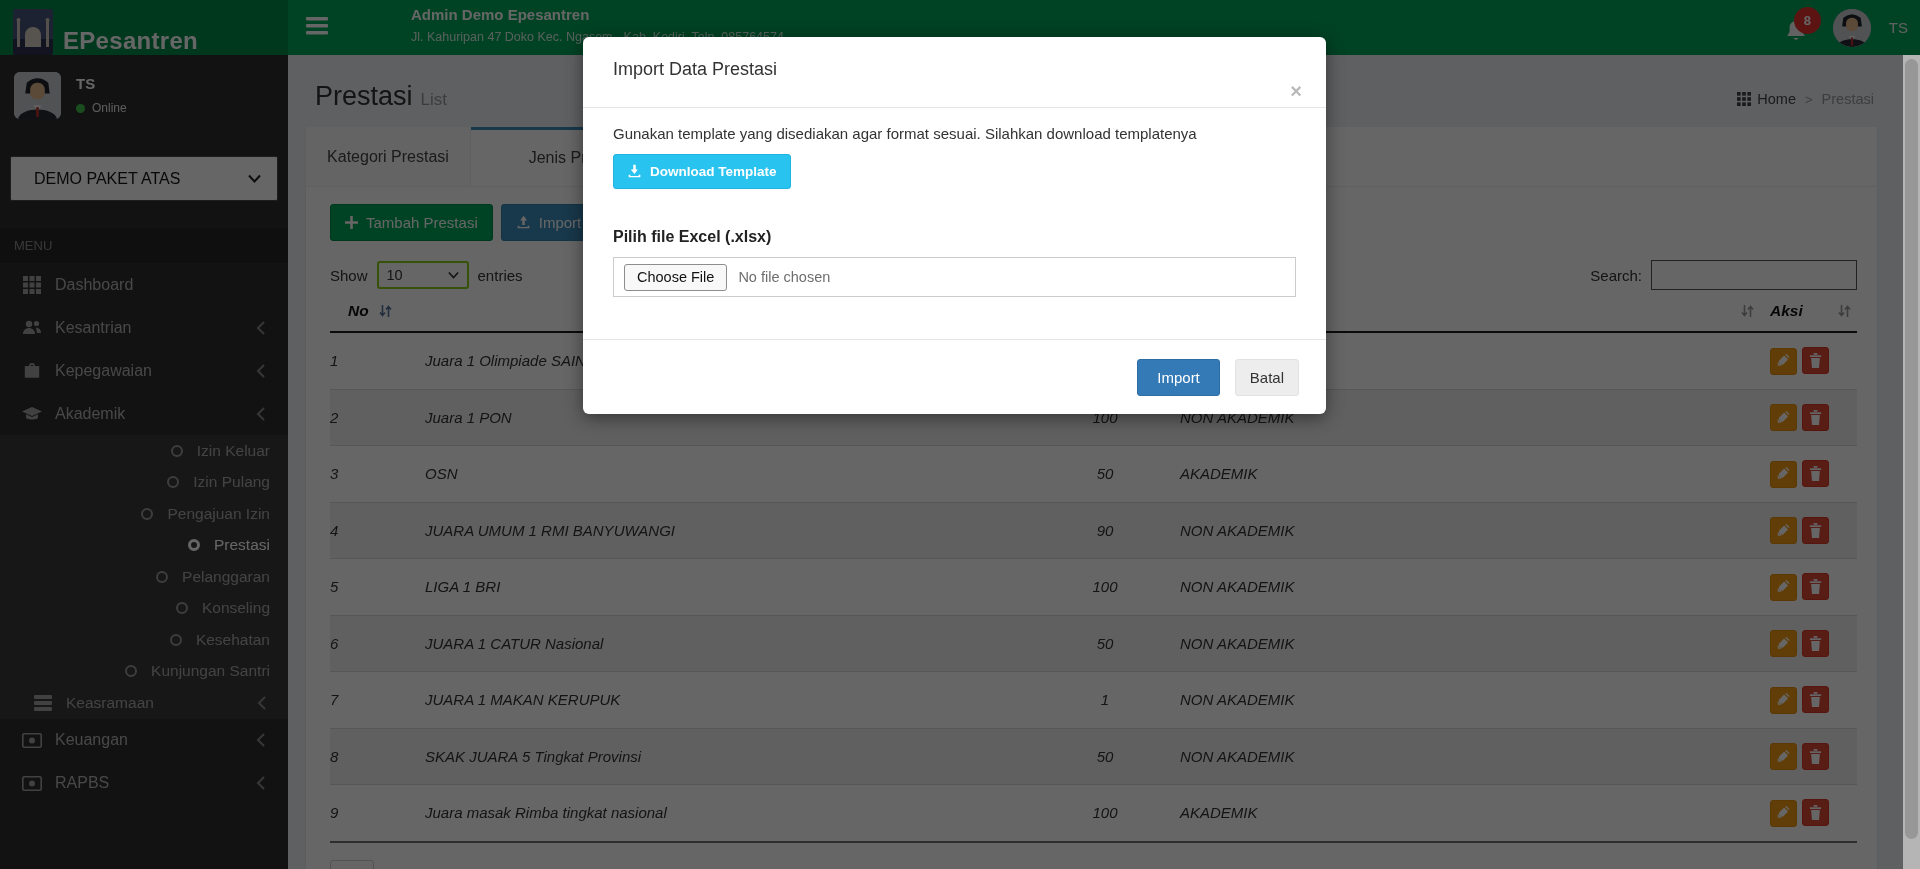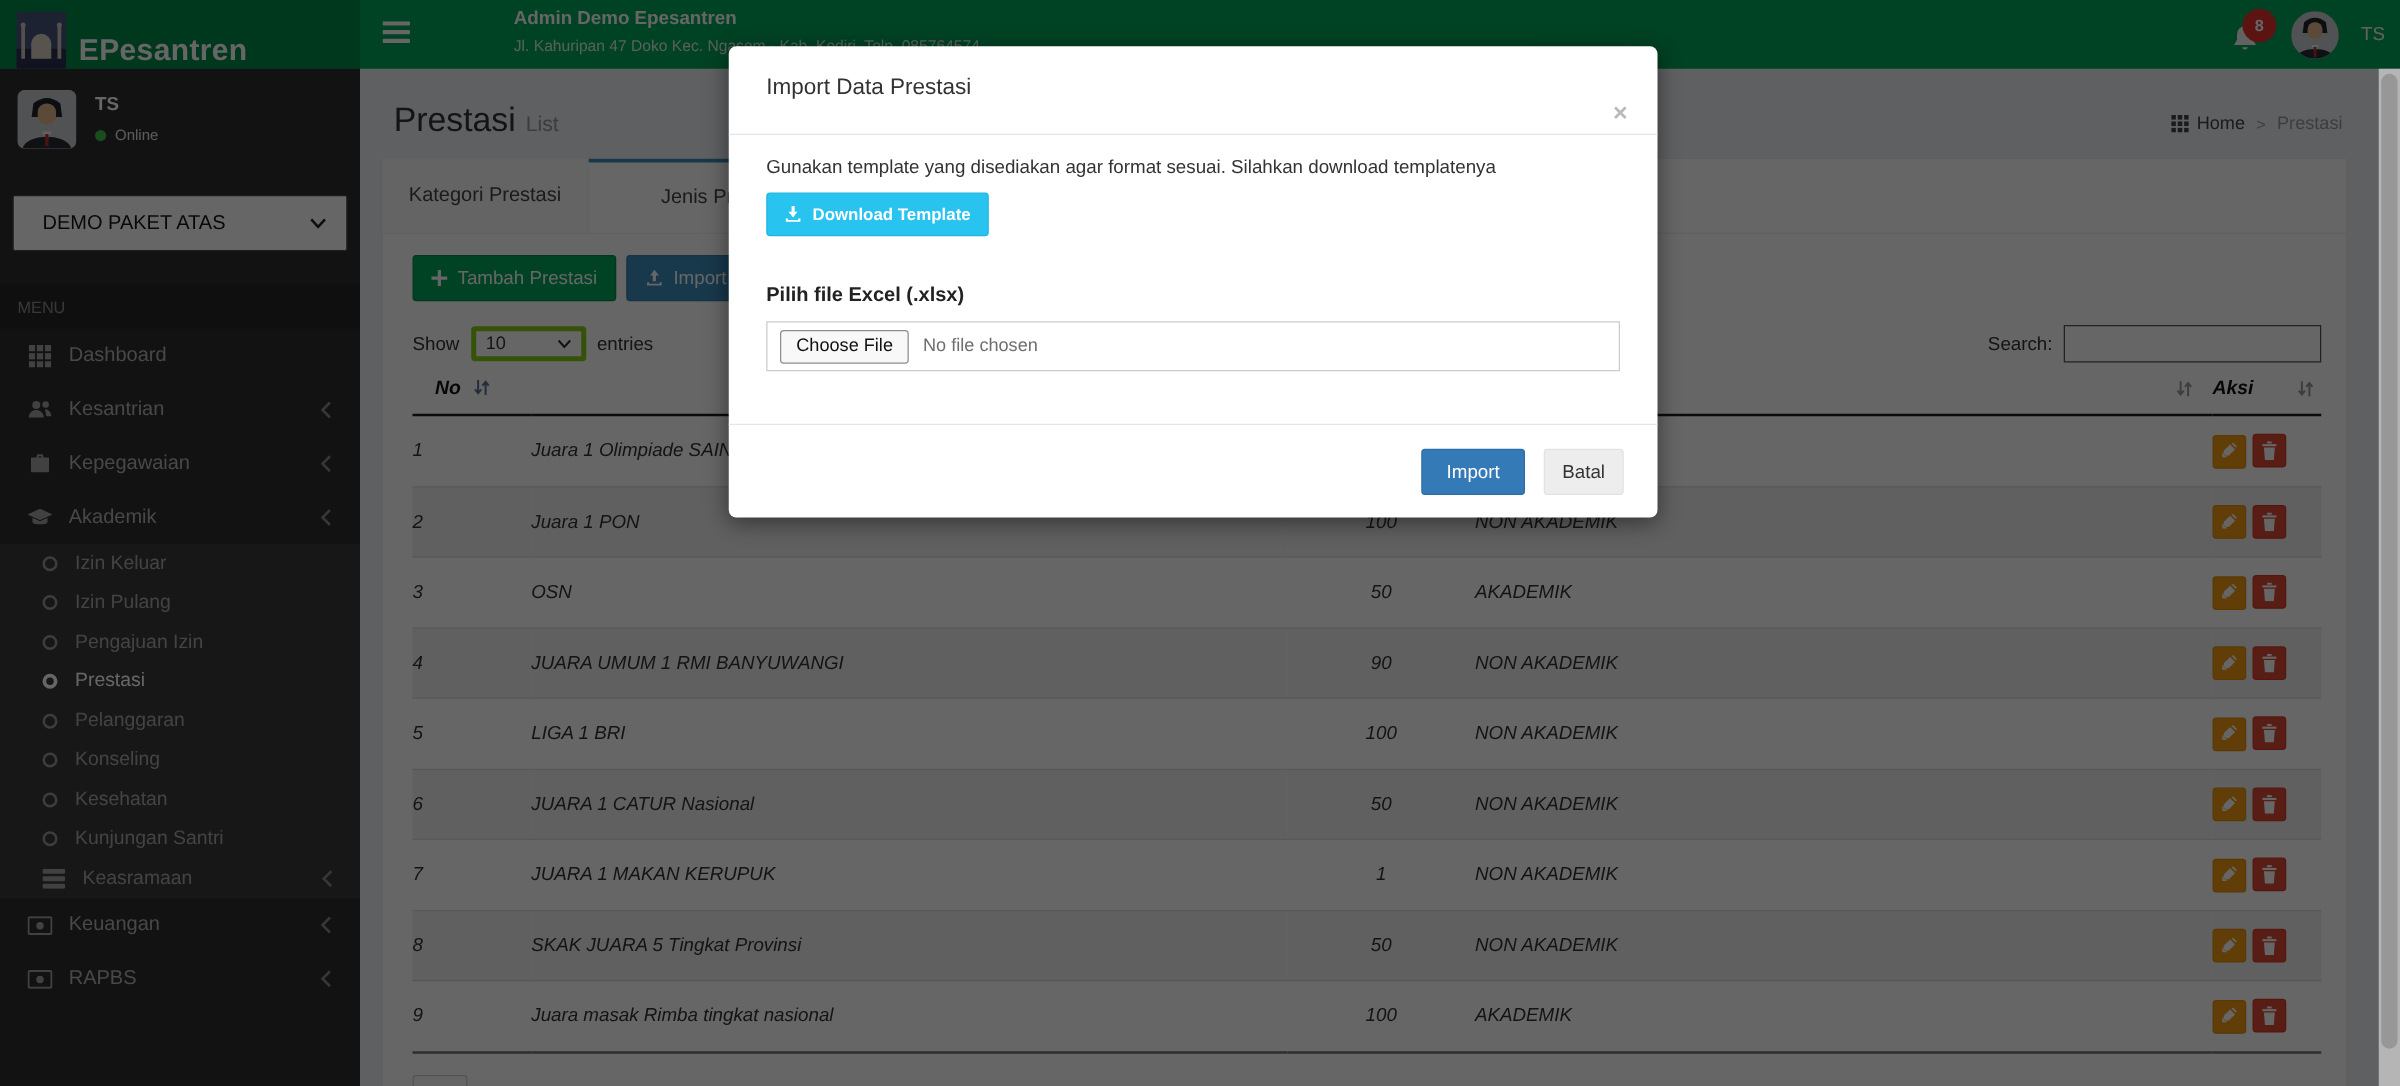--- a/index.html
+++ b/index.html
@@ -45,21 +45,21 @@
   .menu-label { margin-top:27px; background:#272727; color:#8d8d8d; font-size:13px; padding:10px 14px; }
   ul.menu { list-style:none; }
   li.mitem { height:43px; display:flex; align-items:center; gap:13px; padding:0 18px 0 22px;
              color:#b4b4b4; font-size:16px; cursor:pointer; }
   li.mitem .icon { color:#a3a3a3; width:20px; }
   li.mitem .chev { margin-left:auto; color:#8a8a8a; }
   li.mitem.active { color:#fff; background:#2a2d2e; border-left:3px solid #00a65a; padding-left:19px; }
   li.mitem.active .icon { color:#fff; }
   ul.submenu { list-style:none; background:#3b3b3b; }
   li.sitem { height:31.5px; display:flex; align-items:center; gap:14px; padding:0 18px 0 34px;
-             color:#a9a9a9; font-size:15.5px; cursor:pointer; }
+             color:#a9a9a9; font-size:15.5px; cursor:pointer;justify-content:flex-end; }
   li.sitem .ring { width:12px; height:12px; border:2px solid #9a9a9a; border-radius:50%; flex:none; }
   li.sitem.active { color:#fff; }
   li.sitem.active .ring { border-color:#fff; border-width:3px; }
   li.sitem .icon { color:#a3a3a3; width:18px; }
   li.sitem .chev { margin-left:auto; color:#8a8a8a; }
 
   
   .content { position:absolute; top:55px; left:288px; width:1632px; height:814px; padding:0 43px 0 18px; z-index:1; }
   .page-head { position:relative; height:72px; padding-top:26px; }
   .page-title { font-size:27px; color:#333; margin-left:9px; font-weight:normal; display:inline; }
@@ -77,21 +77,21 @@
 
   .box-body { padding:17px 20px 24px 24px; }
   .btn-row { display:flex; gap:8px; }
   .btn { display:inline-flex; align-items:center; gap:8px; border-radius:3px; font-size:15px;
          color:#fff; padding:9px 14px; cursor:pointer; border:1px solid transparent; }
   .btn-green { background:#00a65a; border-color:#008d4c; }
   .btn-blue  { background:#3c8dbc; border-color:#367fa9; }
 
   .list-controls { margin-top:19px; display:flex; justify-content:space-between; align-items:center; }
   .show-group { display:flex; align-items:center; gap:9px; font-size:15px; color:#333; }
-  .mini-select { width:92px; height:28px; border:4px solid #84cc16; border-radius:3px; background:#fff;
+  .mini-select { width:92px; height:28px; border:2px solid #84cc16; border-radius:3px; background:#fff;
                  display:flex; align-items:center; justify-content:space-between; padding:0 8px; font-size:14.5px; cursor:pointer; }
   .search-group { display:flex; align-items:center; gap:9px; font-size:15px; color:#333; }
   .search-input { width:206px; height:30px; border:1px solid #555; background:#fff; font-size:15px; padding:0 8px;
                   font-family:"Liberation Sans",sans-serif; }
 
   table.grid { width:100%; border-collapse:collapse; table-layout:fixed; margin-top:4px; border-bottom:2px solid #737373;font-style:italic; }
   table.grid th { border-bottom:2px solid #1c1c1c; font-size:15.5px; color:#111; text-align:left; padding:8px 0 11px; }
   th .sortwrap { color:#9a9a9a; }
   th.h-no .sortwrap { margin-left:10px; color:#55749b; vertical-align:-2px; display:inline-block; }
   th .sort-r { float:right; margin-right:16px; margin-top:2px; }

